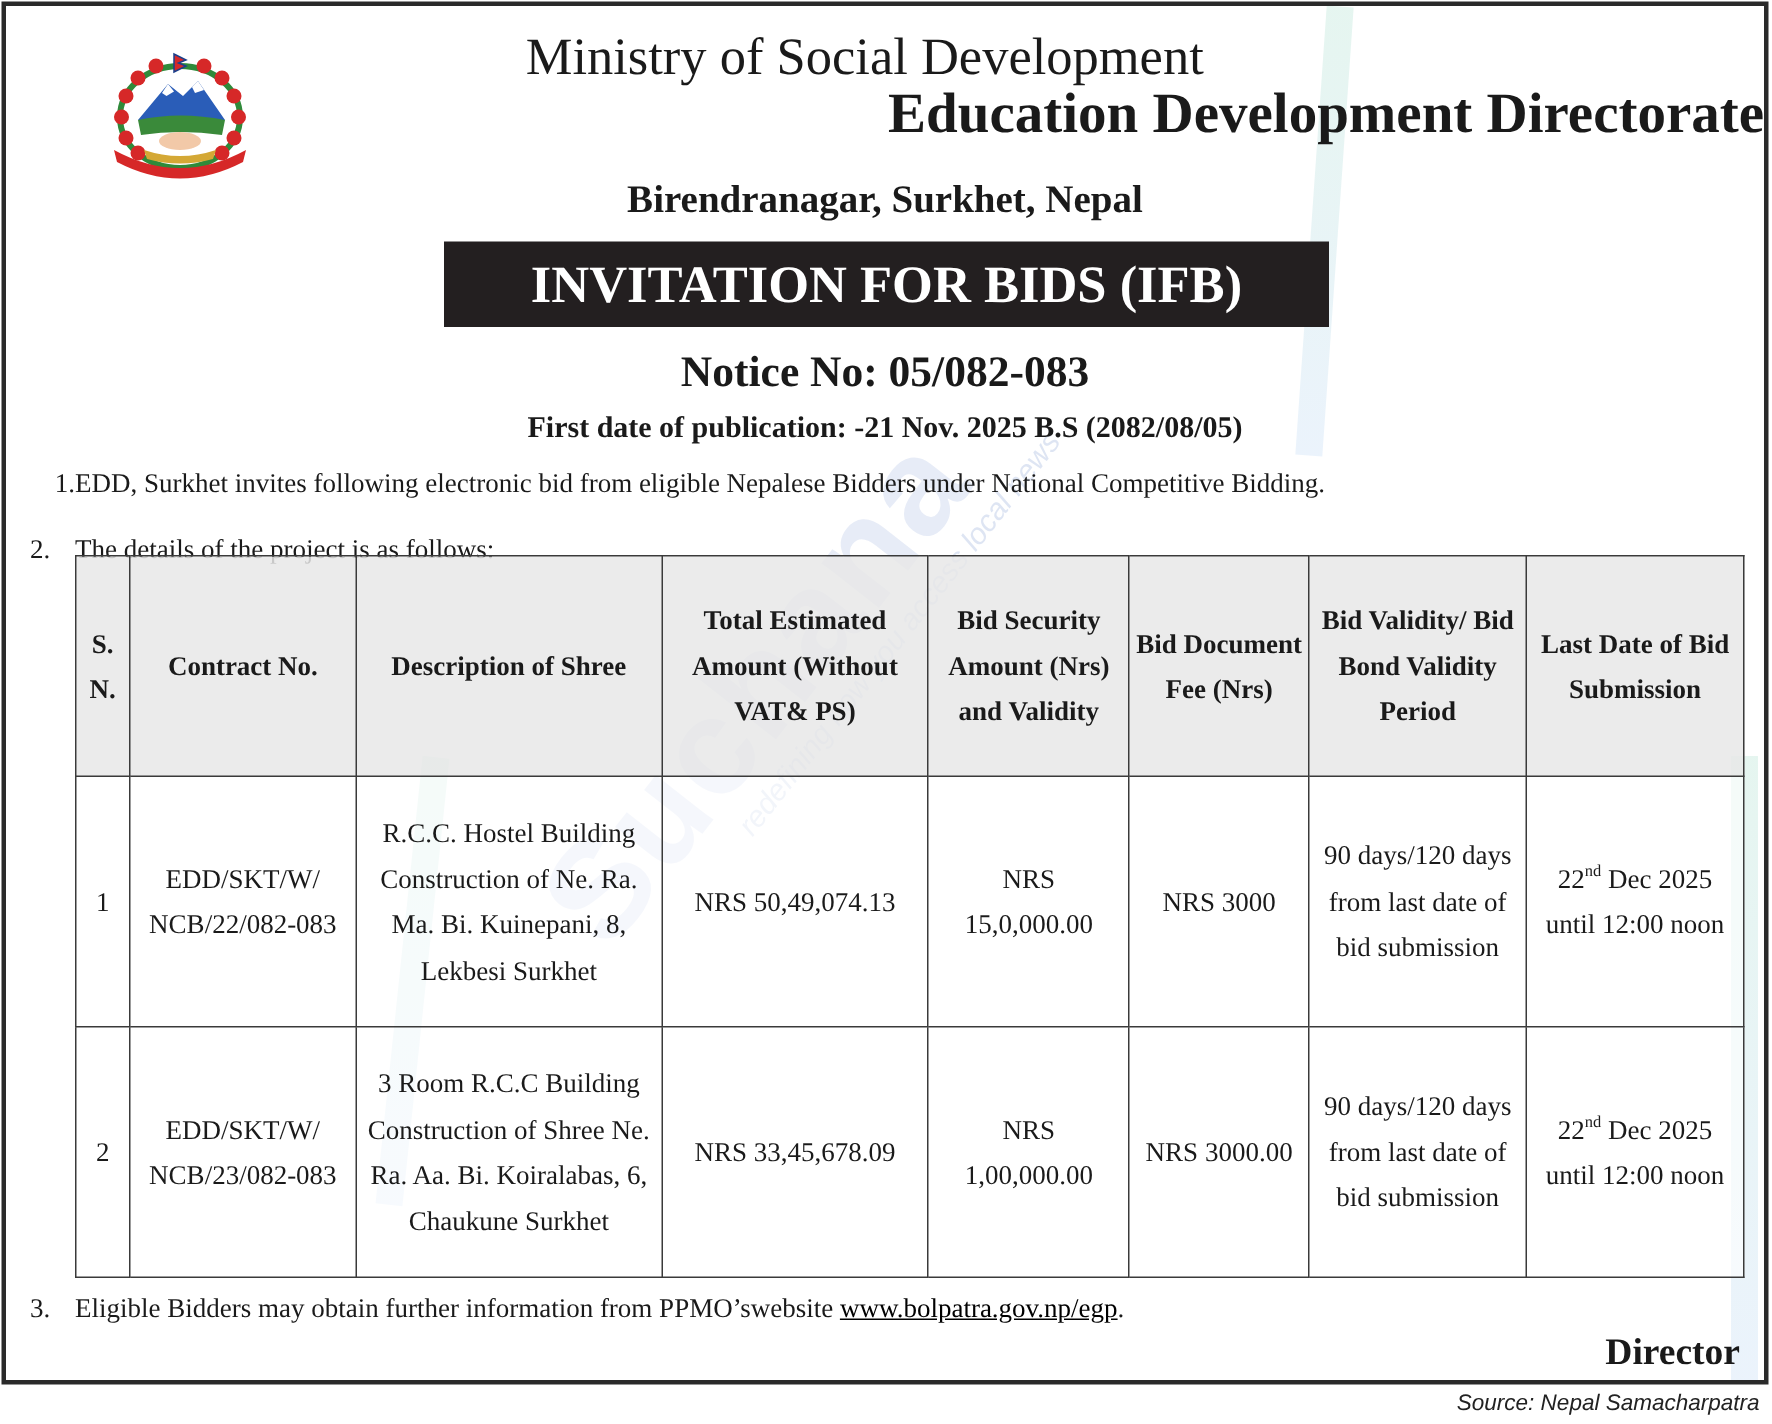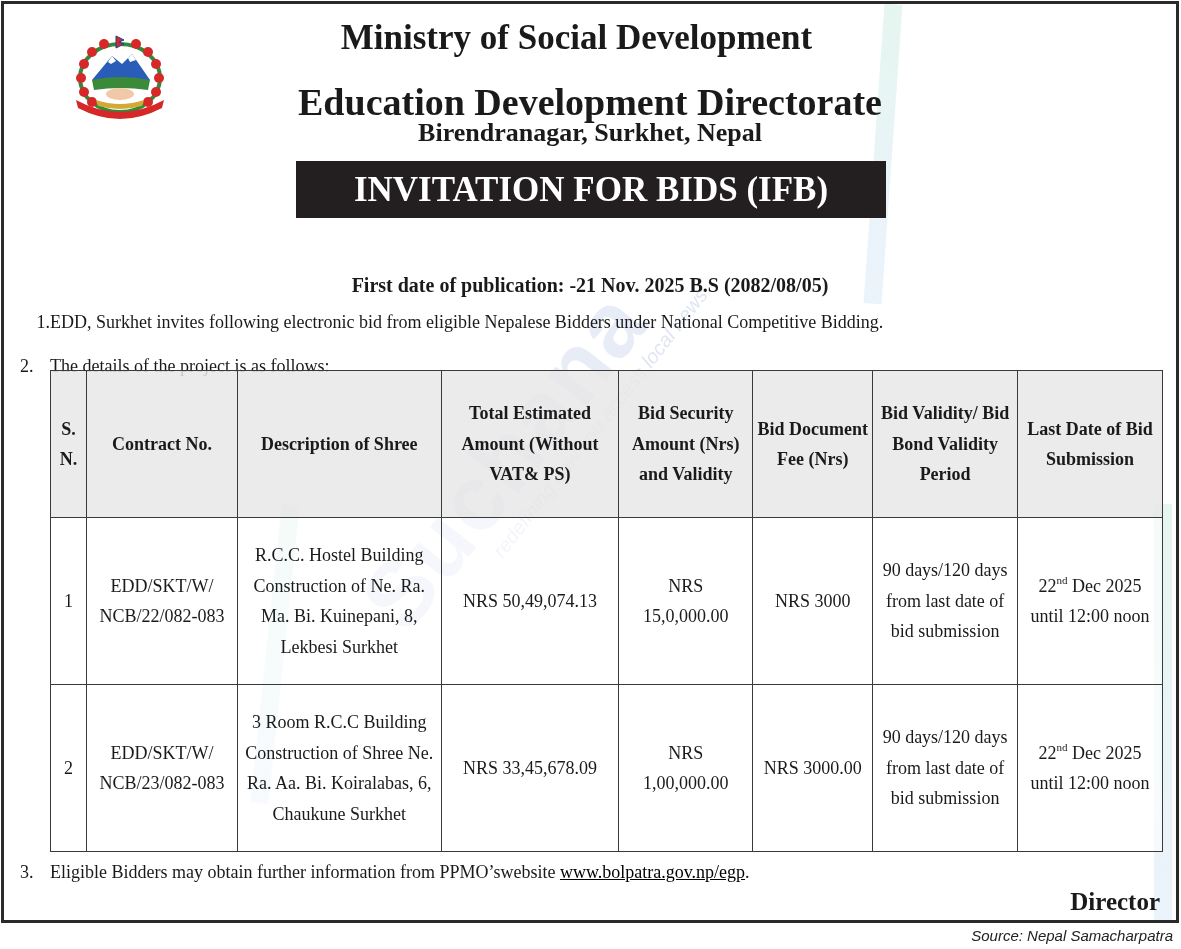--- a/index.html
+++ b/index.html
@@ -24,22 +24,22 @@
     .wm-sub {
       font-family: "Liberation Sans", sans-serif; font-style: italic; font-size: 20px;
       color: rgba(70, 110, 190, 0.18); margin-left: 120px; margin-top: -4px;
     }
     .wm-stripe {
       position: absolute; width: 18px; background: linear-gradient(#dff3ec, #e6f0fb);
       opacity: 0.8; pointer-events: none; z-index: 0;
     }
 
     .emblem { position: absolute; left: 66px; top: 30px; width: 100px; height: 86px; z-index: 2; }
-    .ministry { position: absolute; left: 0; width: 1145px; top: 14px; font-size: 35px; font-weight: bold; text-align: center; }
-    .directorate { position: absolute; left: 0; width: 1172px; top: 76px; font-size: 38px; font-weight: bold; text-align: center; }
+    .ministry { position: absolute; left: 0; width: 1145px; top: 14px; font-size: 35px; font-weight: normal; text-align: center; }
+    .directorate { position: absolute; left: 0; width: 1172px; top: 50px; font-size: 38px; font-weight: bold; text-align: right; }
     .address { position: absolute; left: 0; width: 1172px; top: 114px; font-size: 26px; font-weight: bold; text-align: center; }
 
     .ifb-banner {
       position: absolute; left: 292px; top: 157px; width: 590px; height: 57px;
       background: #231f20; color: #ffffff; font-size: 35px; font-weight: bold;
       text-align: center; line-height: 57px; z-index: 2;
     }
     .notice-no { position: absolute; left: 0; width: 1172px; top: 228px; font-size: 29px; font-weight: bold; text-align: center; z-index: 2; }
     .pub-date { position: absolute; left: 0; width: 1172px; top: 270px; font-size: 20px; font-weight: bold; text-align: center; z-index: 2; }
 
@@ -109,20 +109,21 @@
     <path d="M26 66 Q50 74 74 66 L72 72 Q50 78 28 72 Z" fill="#d4a835"></path>
     <path d="M6 66 Q50 90 94 66 L92 74 Q50 96 8 74 Z" fill="#d62828"></path>
   </svg>
 
   <div class="ministry">Ministry of Social Development</div>
   <div class="directorate">Education Development Directorate</div>
   <div class="address">Birendranagar, Surkhet, Nepal</div>
 
   <div class="ifb-banner">INVITATION FOR BIDS (IFB)</div>
 
+  <div class="notice-no">Notice No: 05/082-083</div>
   <div class="pub-date">First date of publication: -21 Nov. 2025 B.S (2082/08/05)</div>
 
   <div class="para p1">
     <span class="num">1.</span><span>EDD, Surkhet invites following electronic bid from eligible Nepalese Bidders under National Competitive Bidding.</span>
   </div>
   <div class="para p2">
     <span class="num">2.</span><span>The details of the project is as follows:</span>
   </div>
 
   <table class="bids">

